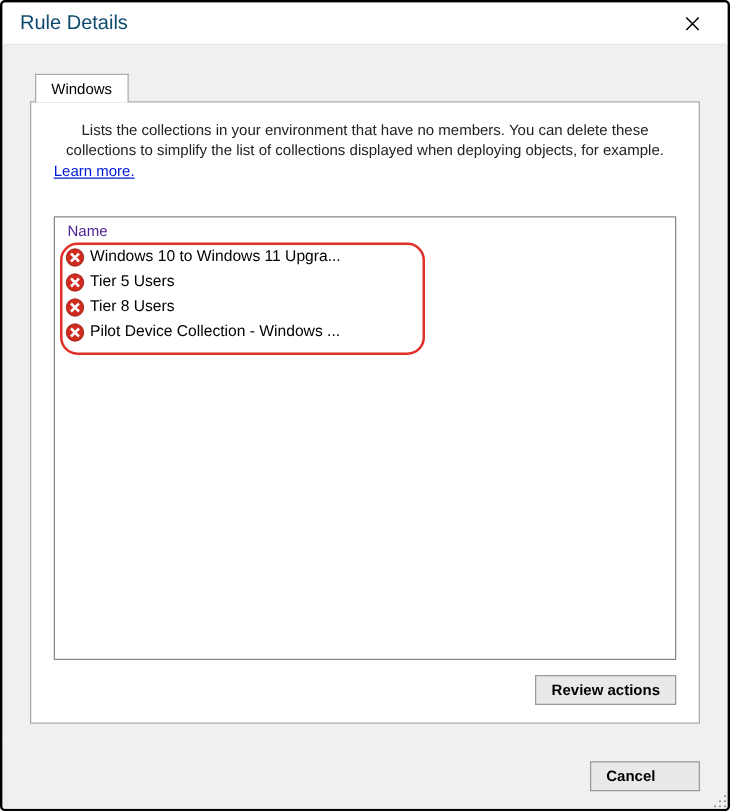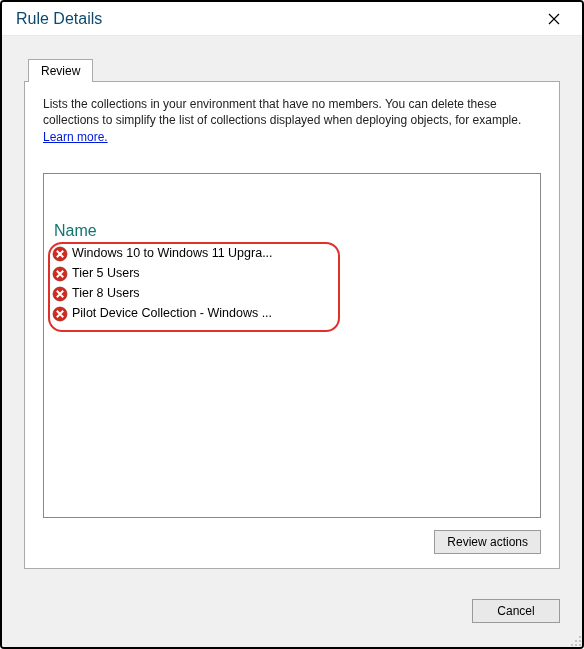--- a/index.html
+++ b/index.html
@@ -59,42 +59,42 @@
       border: 1px solid #aaa;
       flex: 1;
       padding: 14px 18px 14px 18px;
       display: flex;
       flex-direction: column;
     }
     .desc {
       color: #222;
       line-height: 1.35;
       margin-bottom: 2px;
+      text-align: center;
     }
     .learn-more {
       color: #0018d8;
       text-decoration: underline;
       cursor: pointer;
       display: inline-block;
       margin-bottom: 29px;
     }
     .list-box {
       border: 1px solid #888;
       background: #fff;
       flex: 1;
       display: flex;
       flex-direction: column;
       overflow: hidden;
       position: relative;
     }
     .col-header {
       padding: 4px 10px;
-      font-size: 16px;
-      color: #0f766e;
-      margin-top: 44px;
+      font-size: 12px;
+      color: #4c1d95;
     }
     .rows { padding: 0 8px 8px 8px; position: relative; }
     .highlight-box {
       position: absolute;
       border: 2.5px solid #e1302a;
       border-radius: 14px;
       left: 4px; right: 200px;
       top: -2px; height: 90px;
       pointer-events: none;
     }
@@ -111,26 +111,27 @@
       justify-content: flex-end;
       padding-top: 12px;
     }
     .btn {
       min-width: 102px;
       padding: 4px 12px;
       background: #e9e9e9;
       border: 1px solid #9a9a9a;
       font-size: 12px;
       cursor: pointer;
-      text-align: center;
+      text-align: left;
+      font-weight: bold;
     }
     .footer {
       display: flex;
       justify-content: flex-end;
-      padding: 14px 22px 24px 22px;
+      padding: 14px 22px 14px 22px;
       background: #f0f0f0;
     }
     .resize-grip {
       position: absolute;
       right: 2px; bottom: 2px;
       width: 12px; height: 12px;
     }
   </style>
 </head>
 <body>
@@ -139,21 +140,21 @@
   <div class="title-text">Rule Details</div>
   <div class="close-btn">
     <svg viewBox="0 0 12 12">
       <path d="M1 1 L11 11 M11 1 L1 11" stroke="#000" stroke-width="1.2" fill="none"></path>
     </svg>
   </div>
 </div>
 
 <div class="client">
   <div class="tabs-row">
-    <div class="tab">Review</div>
+    <div class="tab">Windows</div>
   </div>
   <div class="tab-panel">
     <div class="desc">Lists the collections in your environment that have no members. You can delete these collections to simplify the list of collections displayed when deploying objects, for example.</div>
     <a class="learn-more">Learn more.</a>
 
     <div class="list-box">
       <div class="col-header">Name</div>
       <div class="rows">
         <div class="highlight-box"></div>
 

